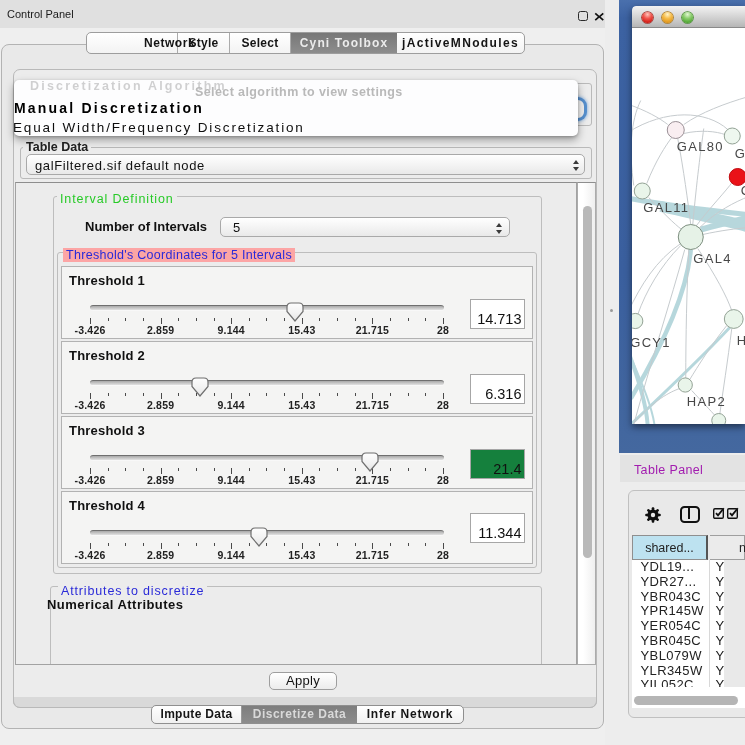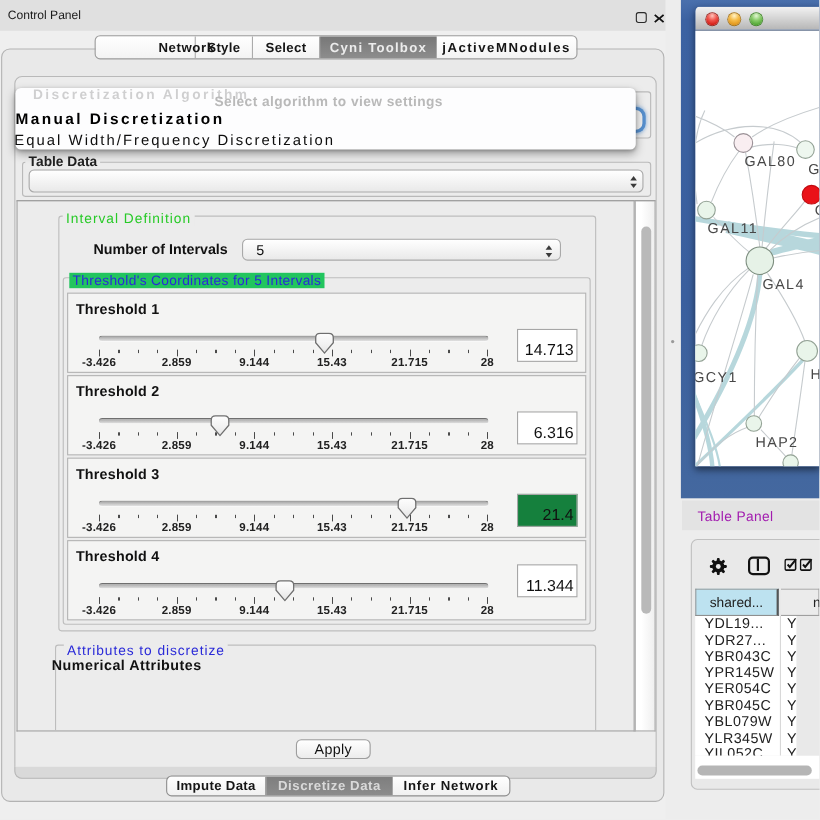--- a/index.html
+++ b/index.html
@@ -41,38 +41,39 @@
 <div class="abs" style="left:13px;top:697px;width:584px;height:11px;background:#d9d9d9;border:1px solid #b9b9b9;border-top:none;border-radius:0 0 7px 7px;"></div>
 
 <div class="abs" style="left:24px;top:83px;width:568px;height:43px;border:1px solid #b9b9b9;border-radius:3px;"></div>
 
 <div class="abs" style="left:545px;top:97px;width:42px;height:24px;border-radius:9px;border:3px solid rgba(77,137,202,0.95);background:#efefef;box-shadow:0 0 3px 1px rgba(100,155,215,0.55);"></div>
 
 <div class="abs" style="left:20px;top:146.5px;width:572px;height:32.5px;border:1px solid #b9b9b9;border-radius:3px;"></div>
 <span class="abs" style="left:23px;top:139.5px;font-size:12.5px;font-weight:bold;color:#222;background:#ececec;padding:0 3px;">Table Data</span>
 
 <div class="abs" style="left:26px;top:154px;width:559px;height:21px;border:1px solid #a9a9a9;border-radius:5px;background:linear-gradient(#ffffff,#e9e9e9);">
+  <span class="abs" style="left:8px;top:3px;font-size:13px;color:#111;letter-spacing:0.62px;">galFiltered.sif default node</span>
   <span class="abs" style="right:5.5px;top:5px;width:0;height:0;border-left:3.5px solid transparent;border-right:3.5px solid transparent;border-bottom:4.5px solid #3a3a3a;"></span>
   <span class="abs" style="right:5.5px;top:12px;width:0;height:0;border-left:3.5px solid transparent;border-right:3.5px solid transparent;border-top:4.5px solid #3a3a3a;"></span>
 </div>
 
 <div class="abs" id="viewport" style="left:15px;top:182px;width:562px;height:483px;background:#ececec;border:1px solid #a2a2a2;border-top-color:#8e8e8e;overflow:hidden;">
 
   <div class="abs" style="left:37px;top:13px;width:489px;height:378px;border:1px solid #bdbdbd;border-radius:3px;"></div>
   <span class="abs" style="left:41px;top:9px;font-size:12.5px;color:#27ca27;background:#ececec;padding:0 3px;letter-spacing:0.9px;">Interval Definition</span>
 
   <span class="abs" style="left:69px;top:36px;font-size:13px;font-weight:bold;color:#111;">Number of Intervals</span>
   <div class="abs" style="left:204px;top:34px;width:290px;height:20px;border:1px solid #a9a9a9;border-radius:5px;background:linear-gradient(#ffffff,#e9e9e9);">
     <span class="abs" style="left:12px;top:2px;font-size:13px;color:#111;">5</span>
     <span class="abs" style="right:7.5px;top:4.5px;width:0;height:0;border-left:3.5px solid transparent;border-right:3.5px solid transparent;border-bottom:4.5px solid #3a3a3a;"></span>
     <span class="abs" style="right:7.5px;top:11.5px;width:0;height:0;border-left:3.5px solid transparent;border-right:3.5px solid transparent;border-top:4.5px solid #3a3a3a;"></span>
   </div>
 
   <div class="abs" style="left:41px;top:69px;width:480px;height:316px;border:1px solid #bdbdbd;border-radius:3px;"></div>
-  <span class="abs" style="left:47px;top:65px;font-size:12.5px;color:#2a2ad8;background:#22c55e;padding:0 3px;letter-spacing:0.3px;">Threshold's Coordinates for 5 Intervals</span>
+  <span class="abs" style="left:47px;top:65px;font-size:12.5px;color:#2a2ad8;background:#fca5a5;padding:0 3px;letter-spacing:0.3px;">Threshold's Coordinates for 5 Intervals</span>
 
   <div class="abs thp" style="left: 45px; top: 83px; width: 472px; height: 73px; background: rgb(244, 244, 243); border: 1px solid rgb(178, 178, 178);">
       <span class="abs" style="left:7px;top:6px;font-size:13px;font-weight:bold;color:#111;letter-spacing:0.2px;">Threshold 1</span>
       <div class="abs" style="left:28px;top:38px;width:354px;height:5.5px;border-radius:3px;background:linear-gradient(#a8a8a8,#e2e2e2);border-top:1px solid #6f6f6f;border-bottom:1px solid #f8f8f8;"></div>
       <div class="abs" style="left:28px;top:50.5px;width:355px;height:3.5px;background:repeating-linear-gradient(90deg,#4a4a4a 0 1px,transparent 1px 17.65px);"></div>
       <div class="abs" style="left:28px;top:50.5px;width:355px;height:6.5px;background:repeating-linear-gradient(90deg,#4a4a4a 0 1px,transparent 1px 70.6px);"></div>
       <span class="abs" style="left:28px;top:56.5px;transform:translateX(-50%);font-size:10.5px;font-weight:bold;color:#222;letter-spacing:0.2px;">-3.426</span>
       <span class="abs" style="left:98.6px;top:56.5px;transform:translateX(-50%);font-size:10.5px;font-weight:bold;color:#222;letter-spacing:0.2px;">2.859</span>
       <span class="abs" style="left:169.2px;top:56.5px;transform:translateX(-50%);font-size:10.5px;font-weight:bold;color:#222;letter-spacing:0.2px;">9.144</span>
       <span class="abs" style="left:239.8px;top:56.5px;transform:translateX(-50%);font-size:10.5px;font-weight:bold;color:#222;letter-spacing:0.2px;">15.43</span>

